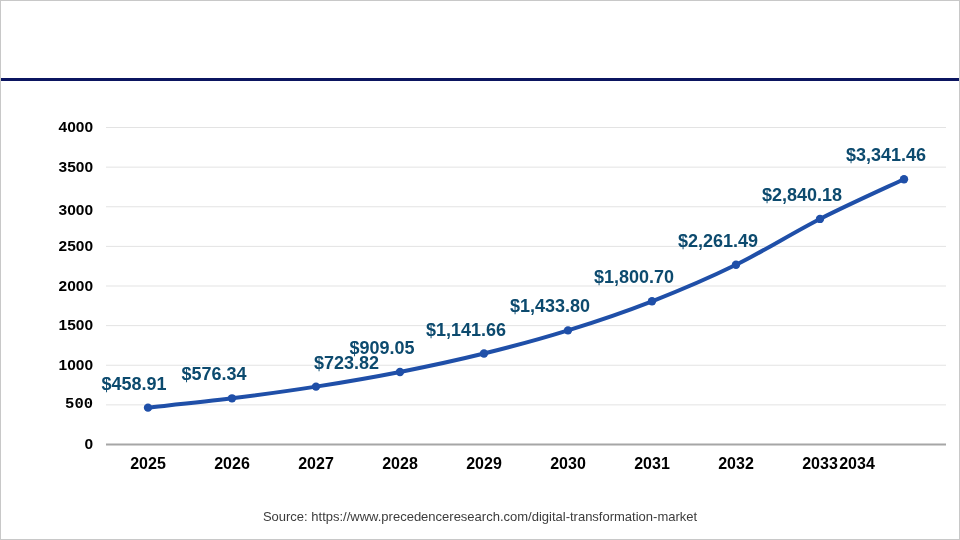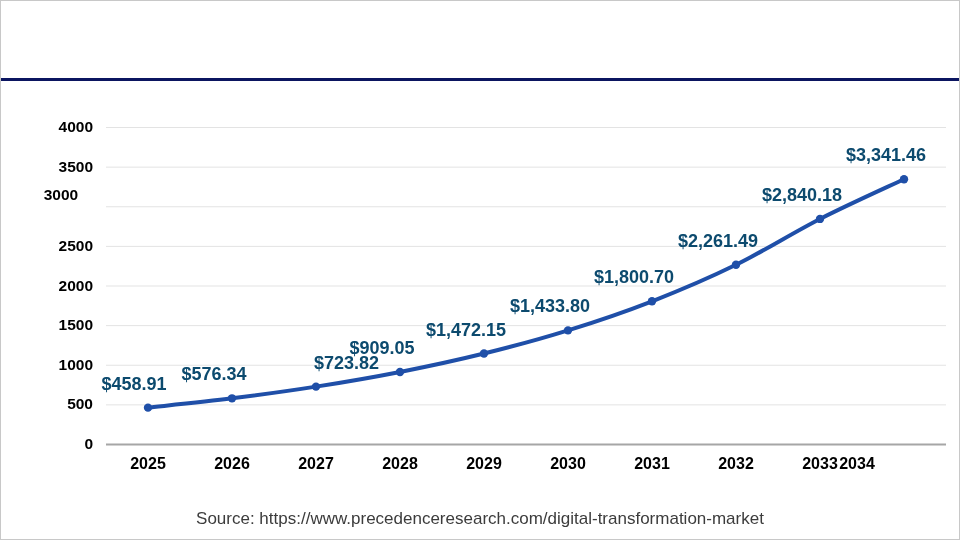--- a/index.html
+++ b/index.html
@@ -133,21 +133,21 @@
     color: #0c4a6e;
     line-height: 17px;
     white-space: nowrap;
   }
   #source-note {
     position: absolute;
     left: 0;
     top: 508px;
     width: 958px;
     text-align: center;
-    font-size: 17px;
+    font-size: 13px;
     font-weight: 400;
     color: #3c3c3c;
   }
 </style>
 </head>
 <body>
 
 <div id="frame">
 
   <div id="header-rule"></div>
@@ -176,47 +176,47 @@
           <circle cx="567.00" cy="249.37" r="4.2" fill="#1F4FA8"></circle>
           <circle cx="651.00" cy="220.29" r="4.2" fill="#1F4FA8"></circle>
           <circle cx="735.00" cy="183.78" r="4.2" fill="#1F4FA8"></circle>
           <circle cx="819.00" cy="137.92" r="4.2" fill="#1F4FA8"></circle>
           <circle cx="903.00" cy="98.19" r="4.2" fill="#1F4FA8"></circle>
         </g>
     </svg>
 
     <div id="ytick-layer">
         <div class="ytick" style="left: 28px; top: 355px;">0</div>
-        <div class="ytick" style="left: 28px; top: 315.375px;">500</div>
+        <div class="ytick" style="left: 28px; top: 315.375px; font-family: Liberation Mono, monospace;">500</div>
         <div class="ytick" style="left: 28px; top: 275.75px;">1000</div>
         <div class="ytick" style="left: 28px; top: 236.125px;">1500</div>
         <div class="ytick" style="left: 28px; top: 196.5px;">2000</div>
         <div class="ytick" style="left: 28px; top: 156.875px;">2500</div>
-        <div class="ytick" style="left: 28px; top: 106px; text-align: center;">3000</div>
+        <div class="ytick" style="left: 28px; top: 121px;">3000</div>
         <div class="ytick" style="left: 28px; top: 77.625px;">3500</div>
         <div class="ytick" style="left: 28px; top: 38px;">4000</div>
       </div>
     <div id="xtick-layer">
         <div class="xtick" style="left: 105px; top: 374px;">2025</div>
         <div class="xtick" style="left: 189px; top: 374px;">2026</div>
         <div class="xtick" style="left: 273px; top: 374px;">2027</div>
         <div class="xtick" style="left: 357px; top: 374px;">2028</div>
         <div class="xtick" style="left: 441px; top: 374px;">2029</div>
         <div class="xtick" style="left: 525px; top: 374px;">2030</div>
         <div class="xtick" style="left: 609px; top: 374px;">2031</div>
         <div class="xtick" style="left: 693px; top: 374px;">2032</div>
         <div class="xtick" style="left: 777px; top: 374px;">2033</div>
         <div class="xtick" style="left: 814px; top: 374px;">2034</div>
       </div>
     <div id="dlabel-layer">
         <div class="dlabel" style="left: 68px; top: 294.631px; text-align: center;">$458.91</div>
         <div class="dlabel" style="left: 148px; top: 285.325px;">$576.34</div>
         <div class="dlabel" style="left: 248px; top: 273.637px; text-align: right;">$723.82</div>
         <div class="dlabel" style="left: 316px; top: 258.958px;">$909.05</div>
-        <div class="dlabel" style="left: 400px; top: 240.523px;">$1,472.15</div>
+        <div class="dlabel" style="left: 400px; top: 240.523px;">$1,141.66</div>
         <div class="dlabel" style="left: 484px; top: 217.371px;">$1,433.80</div>
         <div class="dlabel" style="left: 568px; top: 188.295px;">$1,800.70</div>
         <div class="dlabel" style="left: 652px; top: 151.777px;">$2,261.49</div>
         <div class="dlabel" style="left: 736px; top: 105.916px;">$2,840.18</div>
         <div class="dlabel" style="left: 820px; top: 66.1893px;">$3,341.46</div>
       </div>
   </div>
 
   <div id="source-note">Source: https://www.precedenceresearch.com/digital-transformation-market</div>
 </div>

